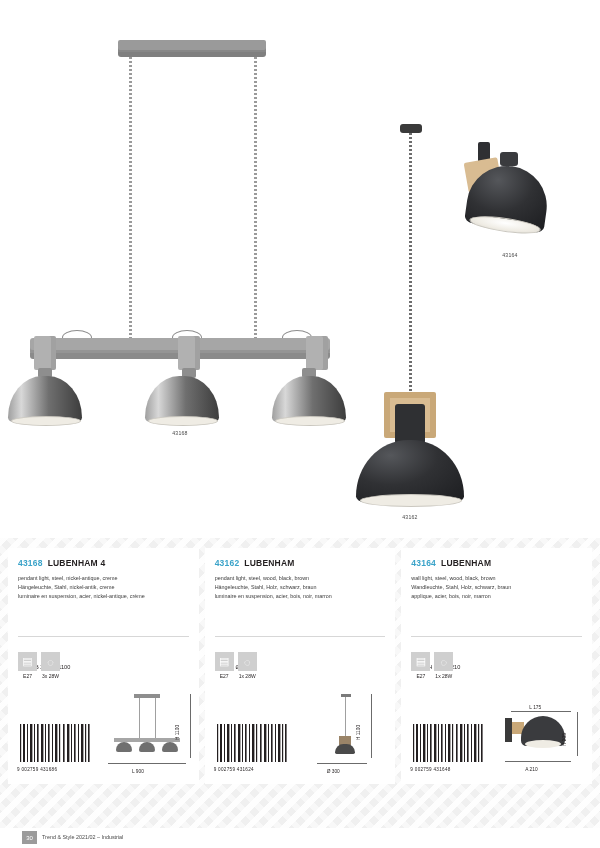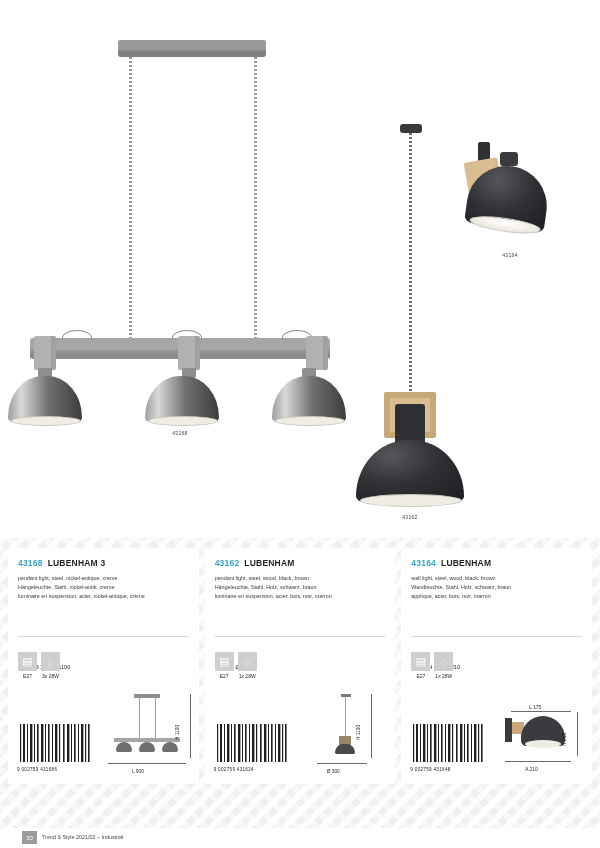--- a/index.html
+++ b/index.html
@@ -143,21 +143,21 @@
   </div>
 </div>
 
 <div class="info-panel"></div>
 
 <div class="cards">
 
   <div class="card">
     <div class="card-head">
       <span class="art">43168</span>
-      <span class="name">LUBENHAM 3</span>
+      <span class="name">LUBENHAM 4</span>
     </div>
     <div class="desc">pendant light, steel, nickel-antique, creme</div>
     <div class="desc">Hängeleuchte, Stahl, nickel-antik, creme</div>
     <div class="desc">luminaire en suspension, acier, nickel-antique, crème</div>
     <div class="rule" style="top:88px;"></div>
     <div class="dims" style="position:absolute;left:10px;top:94px;">L 900, B 200, H 1100</div>
     <div class="icons">
       <div class="icon-col">
         <div class="icon-box">
             <div class="glyph">▤</div>

